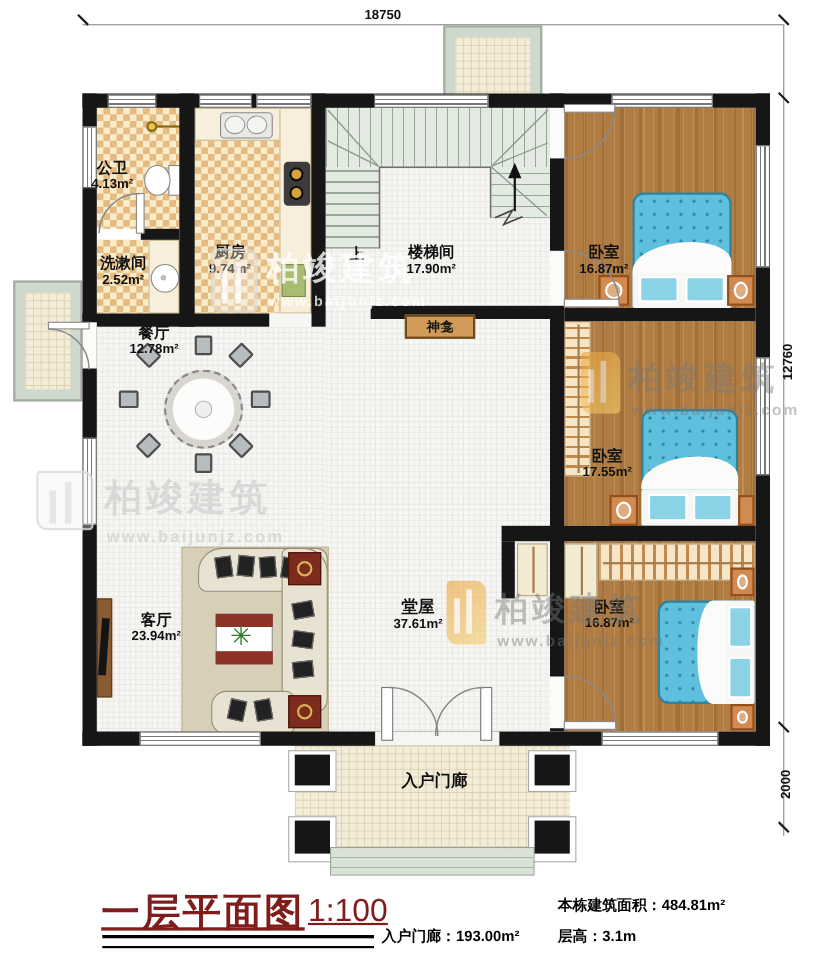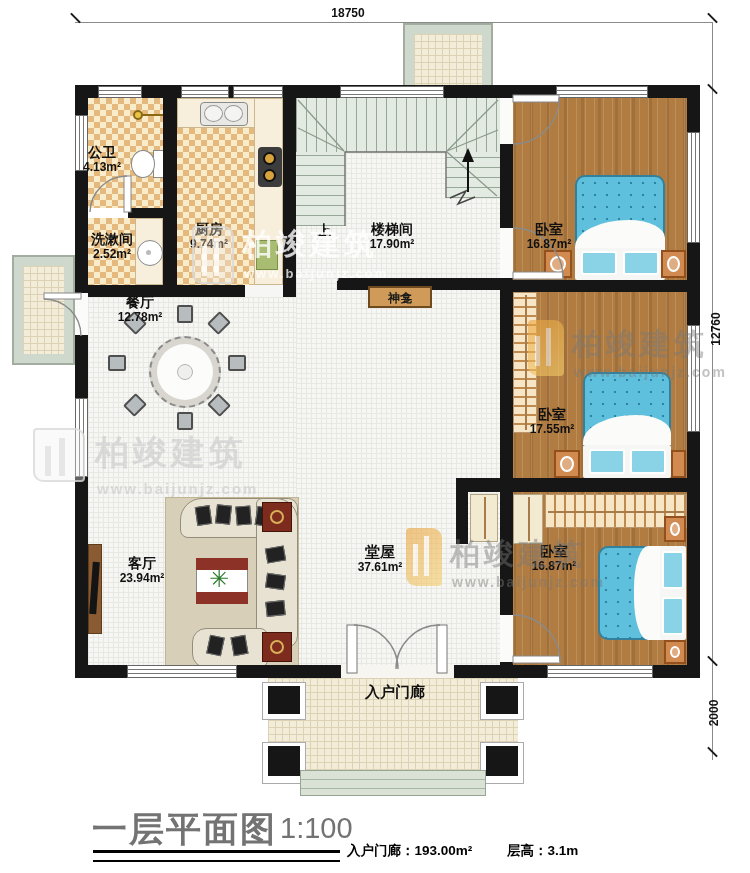--- a/index.html
+++ b/index.html
@@ -53,21 +53,21 @@
   .dimtext{position:absolute;font-size:12px;font-weight:bold;color:#111;text-align:center;}
   
   .wm{position:absolute;z-index:40;pointer-events:none;}
   .wm-text{position:absolute;font-weight:bold;letter-spacing:4px;white-space:nowrap;}
   .wm-url{position:absolute;font-weight:bold;letter-spacing:2px;white-space:nowrap;}
   .wm-logo{position:absolute;border-radius:4px 10px 4px 10px;}
   .wm-logo.gold{background:linear-gradient(140deg,#eaa33c,#f5d06f);opacity:.6;}
   .wm-logo.pale{border:2px solid rgba(215,215,215,.75);background:rgba(240,240,240,.35);box-sizing:border-box;}
   .wm-bar{position:absolute;background:rgba(255,255,255,.85);}
   
-  .tb{position:absolute;color:#737373;white-space:nowrap;z-index:30;}
+  .tb{position:absolute;color:#7f1d1d;white-space:nowrap;z-index:30;text-decoration:underline;}
   .stat{position:absolute;font-size:13.5px;font-weight:bold;color:#000;white-space:nowrap;z-index:30;}
   svg.overlay{position:absolute;left:0;top:0;z-index:25;pointer-events:none;}
   .z-floor{z-index:1;}.z-furn{z-index:8;}.z-wall{z-index:18;}.z-open{z-index:20;}
 </style>
 </head>
 <body>
 
 <div id="canvas">
 
   <div class="dimline" style="left:75px;top:22px;width:637px;height:1px;"></div>
@@ -315,21 +315,21 @@
   <div class="beigegrid" style="left:268px;top:678px;width:250px;height:92px;"></div>
   <div class="abs" style="left:262px;top:682px;width:44px;height:38px;background:#fff;border:1px solid #aaa;box-sizing:border-box;"></div>
   <div class="abs" style="left:480px;top:682px;width:44px;height:38px;background:#fff;border:1px solid #aaa;box-sizing:border-box;"></div>
   <div class="abs" style="left:262px;top:742px;width:44px;height:42px;background:#fff;border:1px solid #aaa;box-sizing:border-box;"></div>
   <div class="abs" style="left:480px;top:742px;width:44px;height:42px;background:#fff;border:1px solid #aaa;box-sizing:border-box;"></div>
   <div class="wall" style="left:268px;top:686px;width:32px;height:28px;z-index:19;"></div>
   <div class="wall" style="left:486px;top:686px;width:32px;height:28px;z-index:19;"></div>
   <div class="wall" style="left:268px;top:746px;width:32px;height:30px;z-index:19;"></div>
   <div class="wall" style="left:486px;top:746px;width:32px;height:30px;z-index:19;"></div>
   <div class="abs" style="left:300px;top:770px;width:186px;height:26px;background:repeating-linear-gradient(180deg,#d9e2d4 0 8px,#a9b8a6 8px 9px);border:1px solid #97a694;box-sizing:border-box;"></div>
-  <div class="rlabel" style="left:395px;top:684px;">
+  <div class="rlabel" style="left:395px;top:703px;">
     <div class="rname" style="font-size:15px;">入户门廊</div>
   </div>
 
   <div class="wm" style="left:192px;top:222px;width:190px;height:68px;">
     <div class="wm-logo pale" style="left:0;top:4px;width:42px;height:58px;">
       <div class="wm-bar" style="left:8px;top:18px;width:5px;height:30px;background:rgba(255,255,255,.8);"></div>
       <div class="wm-bar" style="left:20px;top:10px;width:5px;height:38px;background:rgba(255,255,255,.8);"></div>
     </div>
     <div class="wm-text" style="left:50px;top:2px;font-size:30px;color:rgba(255,255,255,.8);">柏竣建筑</div>
     <div class="wm-url" style="left:52px;top:44px;font-size:13px;color:rgba(255,255,255,.75);">www.baijunjz.com</div>
@@ -355,20 +355,23 @@
       <div class="wm-bar" style="left:7px;top:16px;width:5px;height:32px;"></div>
       <div class="wm-bar" style="left:18px;top:8px;width:5px;height:40px;"></div>
     </div>
     <div class="wm-text" style="left:44px;top:8px;font-size:30px;color:rgba(120,120,120,.45);">柏竣建筑</div>
     <div class="wm-url" style="left:46px;top:48px;font-size:14px;color:rgba(120,120,120,.45);">www.baijunjz.com</div>
   </div>
 
   <div class="tb" style="left:92px;top:806px;font-size:35px;font-weight:bold;letter-spacing:2px;">一层平面图</div>
   <div class="tb" style="left:280px;top:812px;font-size:29px;">1:100</div>
   <div class="tb" style="left:93px;top:850px;width:247px;height:7px;border-top:3px solid #000;border-bottom:2px solid #000;"></div>
+  <div class="stat" style="left:507px;top:814px;">
+    <span>本栋建筑面积：</span><span>484.81m²</span>
+  </div>
   <div class="stat" style="left:347px;top:842px;">
     <span>入户门廊：</span><span>193.00m²</span>
   </div>
   <div class="stat" style="left:507px;top:842px;">
     <span>层高：</span><span>3.1m</span>
   </div>
 
 </div>
 
 </body></html>

